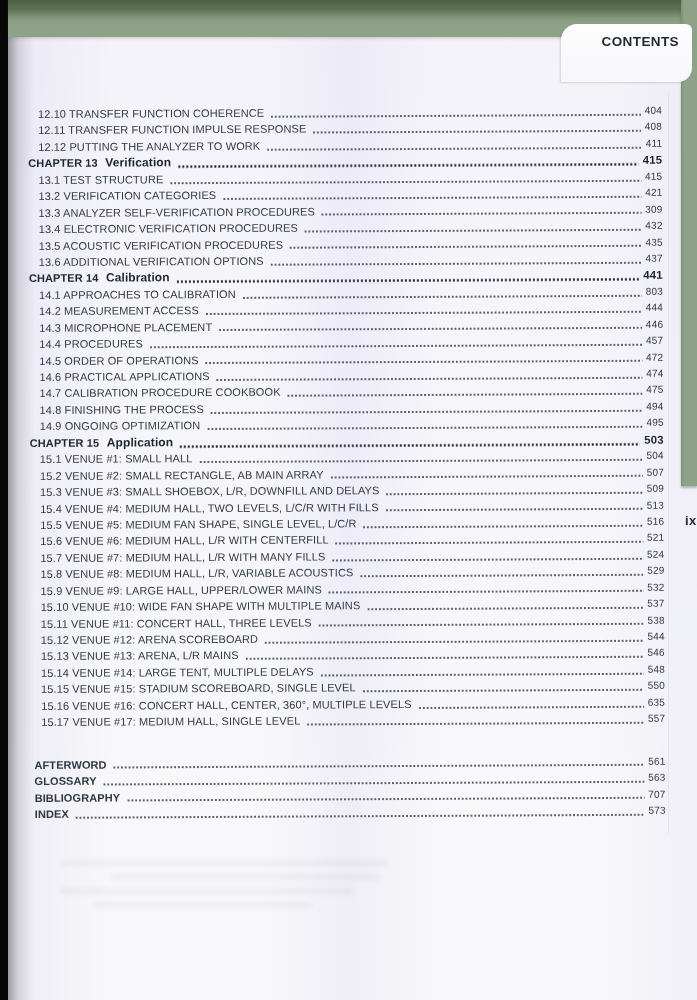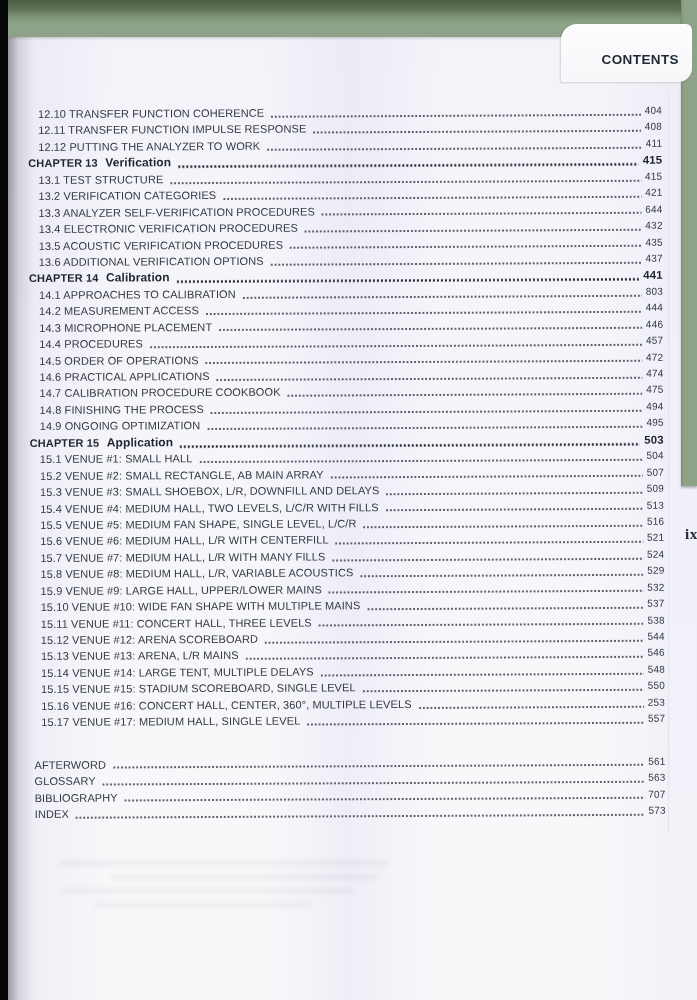--- a/index.html
+++ b/index.html
@@ -35,29 +35,29 @@
     box-shadow:0 2px 2px rgba(60,70,55,0.35);
   }
   
   .tab{
     position:absolute;left:561px;top:24px;width:131px;height:58px;
     background:linear-gradient(180deg,#fdfdfe,#f7f7fa);
     border-radius:16px 6px 14px 0;
     box-shadow:-1px 1px 2px rgba(50,60,50,0.18);
   }
   .tab-label{
-    position:absolute;right:13px;top:28px;
+    position:absolute;right:13px;top:10px;
     font-size:13.5px;font-weight:bold;letter-spacing:0.4px;color:#1e2833;
   }
   
   .page-edge-line{position:absolute;left:668px;top:92px;width:1px;height:742px;
     background:rgba(70,70,95,0.07);}
   
-  .folio{position:absolute;left:685px;top:526px;font-size:15px;font-weight:bold;
-    color:#222c37;letter-spacing:0.5px;font-family:Liberation Serif, serif;}
+  .folio{position:absolute;left:685px;top:513px;font-size:13px;font-weight:bold;
+    color:#222c37;letter-spacing:0.5px;}
 
   
   .toc{
     position:absolute;left:28px;top:106px;width:634px;
     transform:rotate(-0.3deg);transform-origin:0 0;
     color:#2e3842;
   }
   .row{display:flex;height:16.45px;line-height:16.45px;white-space:nowrap;}
   .row .label{font-size:11px;letter-spacing:0.1px;}
   .row.section .label{padding-left:10px;}
@@ -70,21 +70,21 @@
   .pagenum{font-size:10px;letter-spacing:0.2px;}
   .row.chapter{font-weight:bold;color:#1c2630;}
   .row.chapter .ch-num{font-size:11px;width:77px;flex:0 0 auto;}
   .row.chapter .ch-title{font-size:12px;}
   .row.chapter .leader{
     background-image:radial-gradient(circle,#1c2630 0.95px,rgba(0,0,0,0) 1.1px);
     background-size:4px 2.6px;background-position:left bottom 3px;
   }
   .row.chapter .pagenum{font-size:11.4px;font-weight:bold;}
   .backmatter{margin-top:26px;}
-  .backmatter .row .label{padding-left:3px;}
+  .backmatter .row .label{padding-left:3px;font-weight:bold;}
 
   
   .bleed{position:absolute;left:60px;top:852px;width:420px;height:86px;
     pointer-events:none;filter:blur(2.5px);opacity:0.055;}
   .bleed i{display:block;height:6px;margin:8px 0;background:#3a4450;border-radius:2px;}
   .bleed i:nth-child(1){width:78%;}
   .bleed i:nth-child(2){width:64%;margin-left:12%;}
   .bleed i:nth-child(3){width:70%;}
   .bleed i:nth-child(4){width:52%;margin-left:8%;}
 </style>
@@ -136,21 +136,21 @@
           <span class="pagenum">415</span>
         </div>
         <div class="row section">
           <span class="label">13.2 VERIFICATION CATEGORIES </span>
           <span class="leader"></span>
           <span class="pagenum">421</span>
         </div>
         <div class="row section">
           <span class="label">13.3 ANALYZER SELF-VERIFICATION PROCEDURES </span>
           <span class="leader"></span>
-          <span class="pagenum">644</span>
+          <span class="pagenum">309</span>
         </div>
         <div class="row section">
           <span class="label">13.4 ELECTRONIC VERIFICATION PROCEDURES </span>
           <span class="leader"></span>
           <span class="pagenum">432</span>
         </div>
         <div class="row section">
           <span class="label">13.5 ACOUSTIC VERIFICATION PROCEDURES </span>
           <span class="leader"></span>
           <span class="pagenum">435</span>
@@ -288,21 +288,21 @@
           <span class="pagenum">548</span>
         </div>
         <div class="row section">
           <span class="label">15.15 VENUE #15: STADIUM SCOREBOARD, SINGLE LEVEL </span>
           <span class="leader"></span>
           <span class="pagenum">550</span>
         </div>
         <div class="row section">
           <span class="label">15.16 VENUE #16: CONCERT HALL, CENTER, 360°, MULTIPLE LEVELS </span>
           <span class="leader"></span>
-          <span class="pagenum">253</span>
+          <span class="pagenum">635</span>
         </div>
         <div class="row section">
           <span class="label">15.17 VENUE #17: MEDIUM HALL, SINGLE LEVEL </span>
           <span class="leader"></span>
           <span class="pagenum">557</span>
         </div>
       </div>
     <div id="toc-back" class="backmatter">
         <div class="row section">
           <span class="label">AFTERWORD </span>

